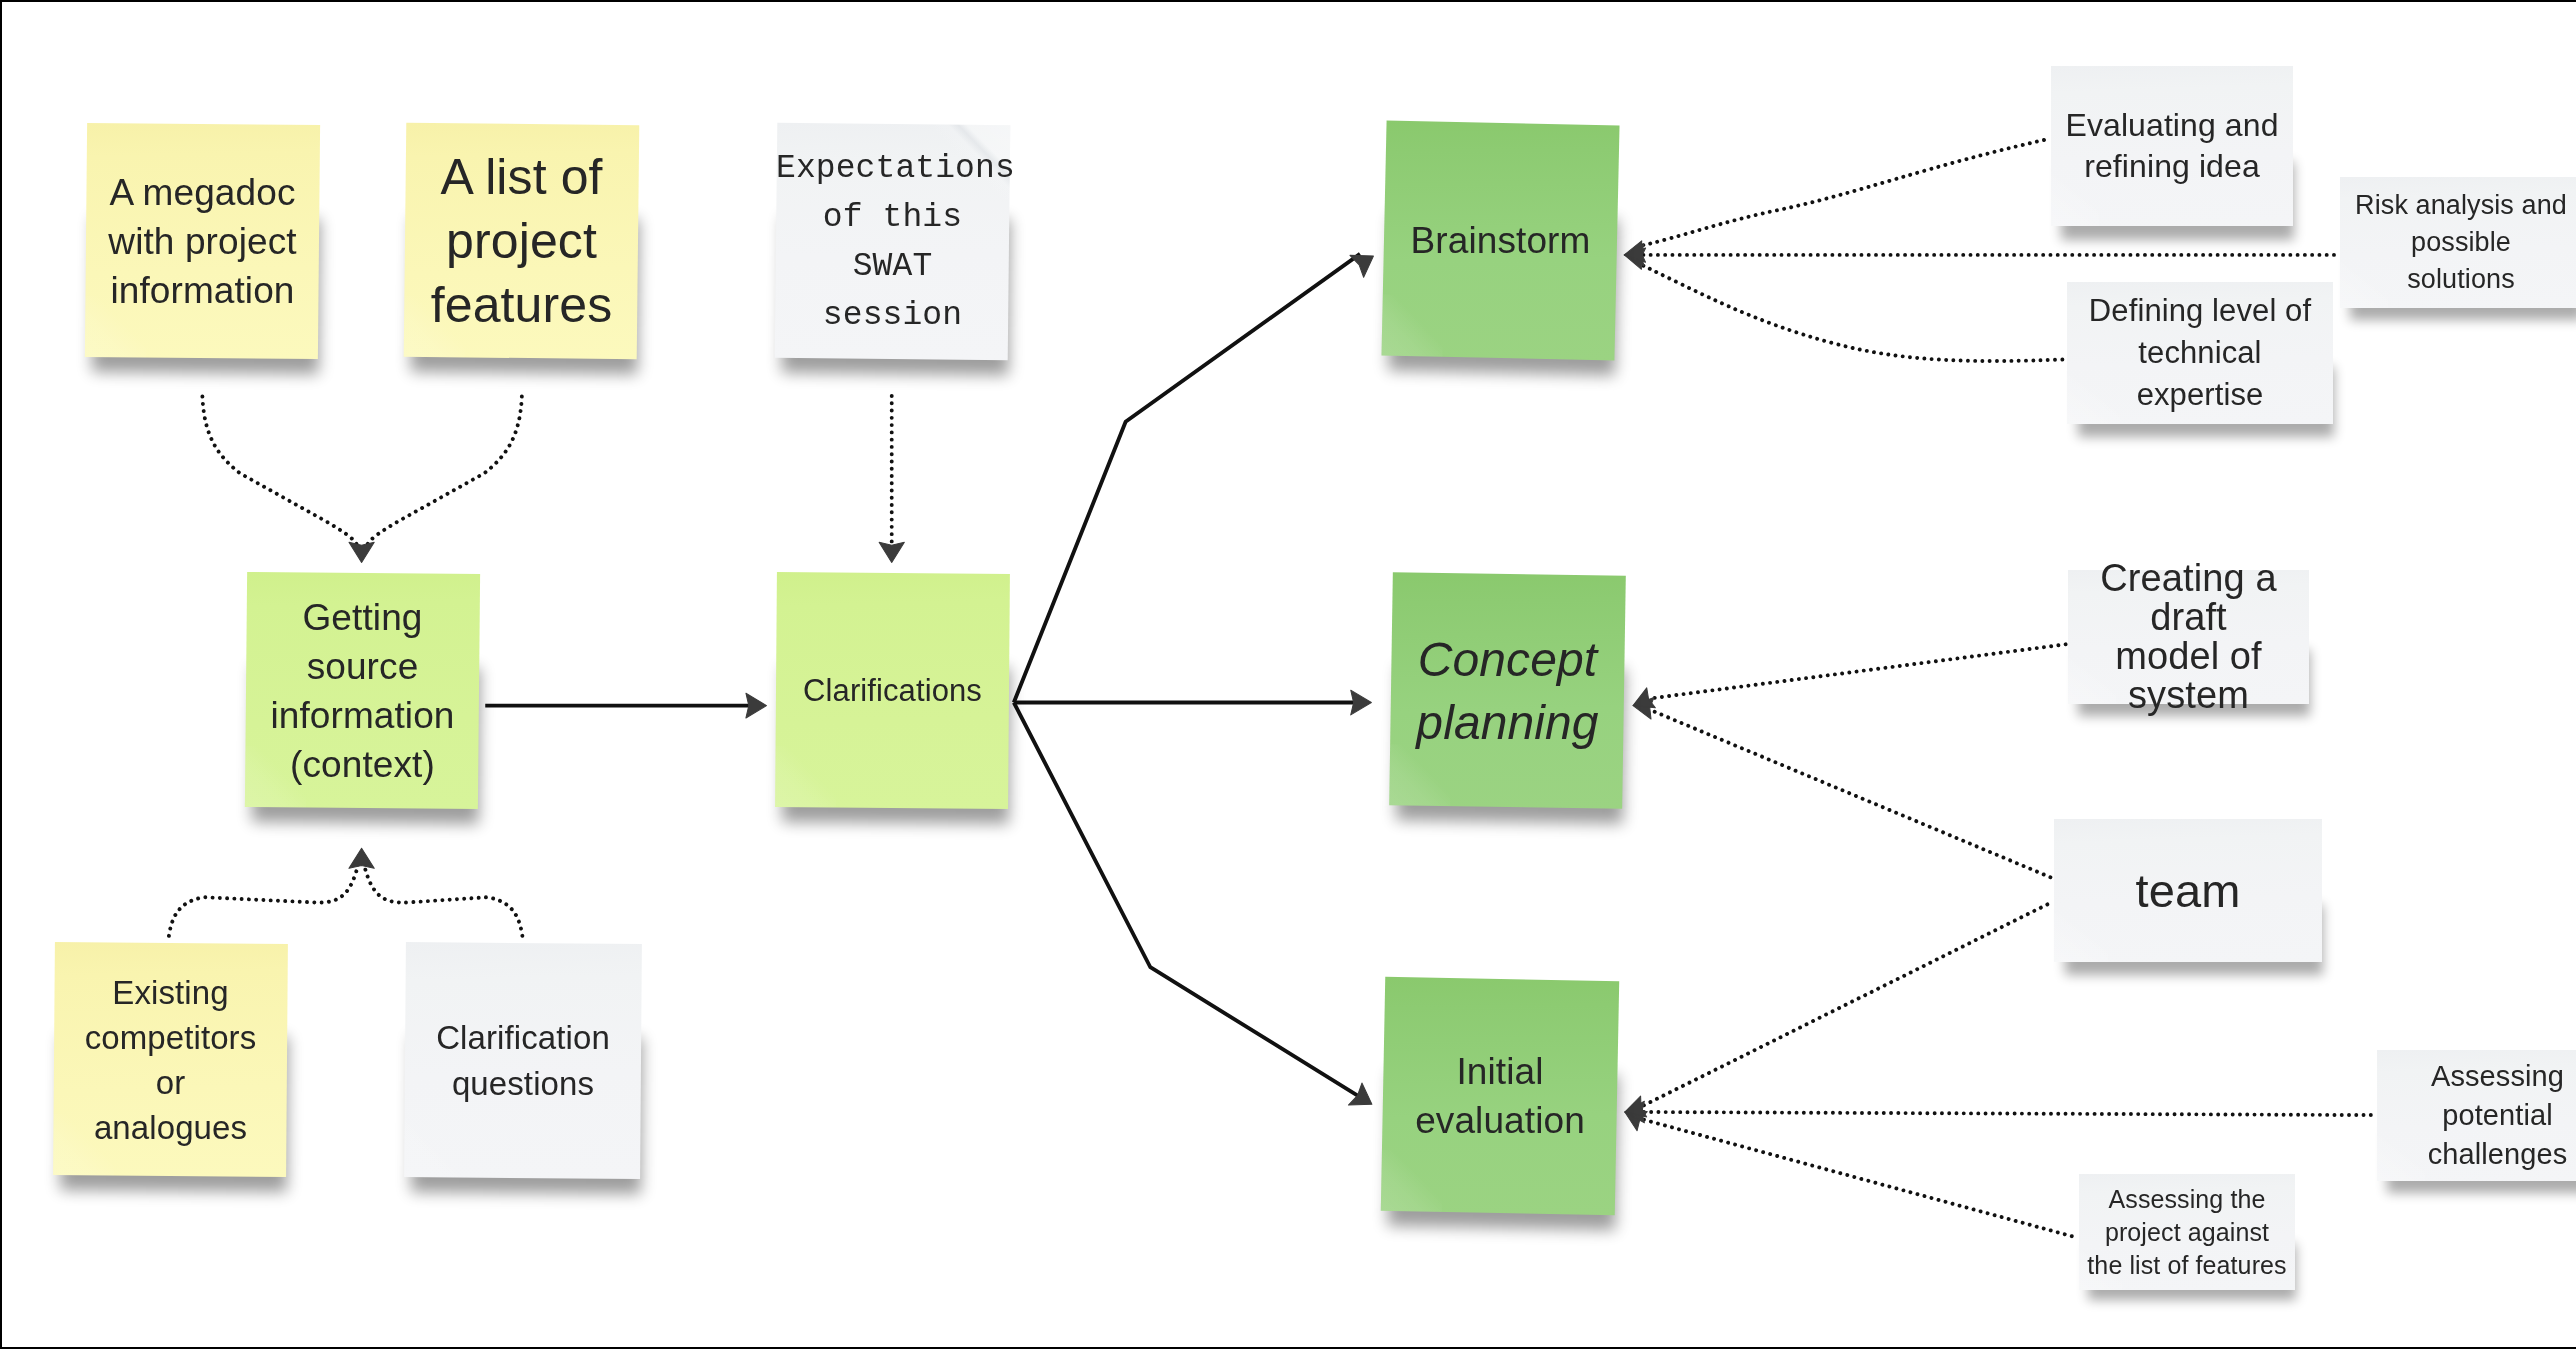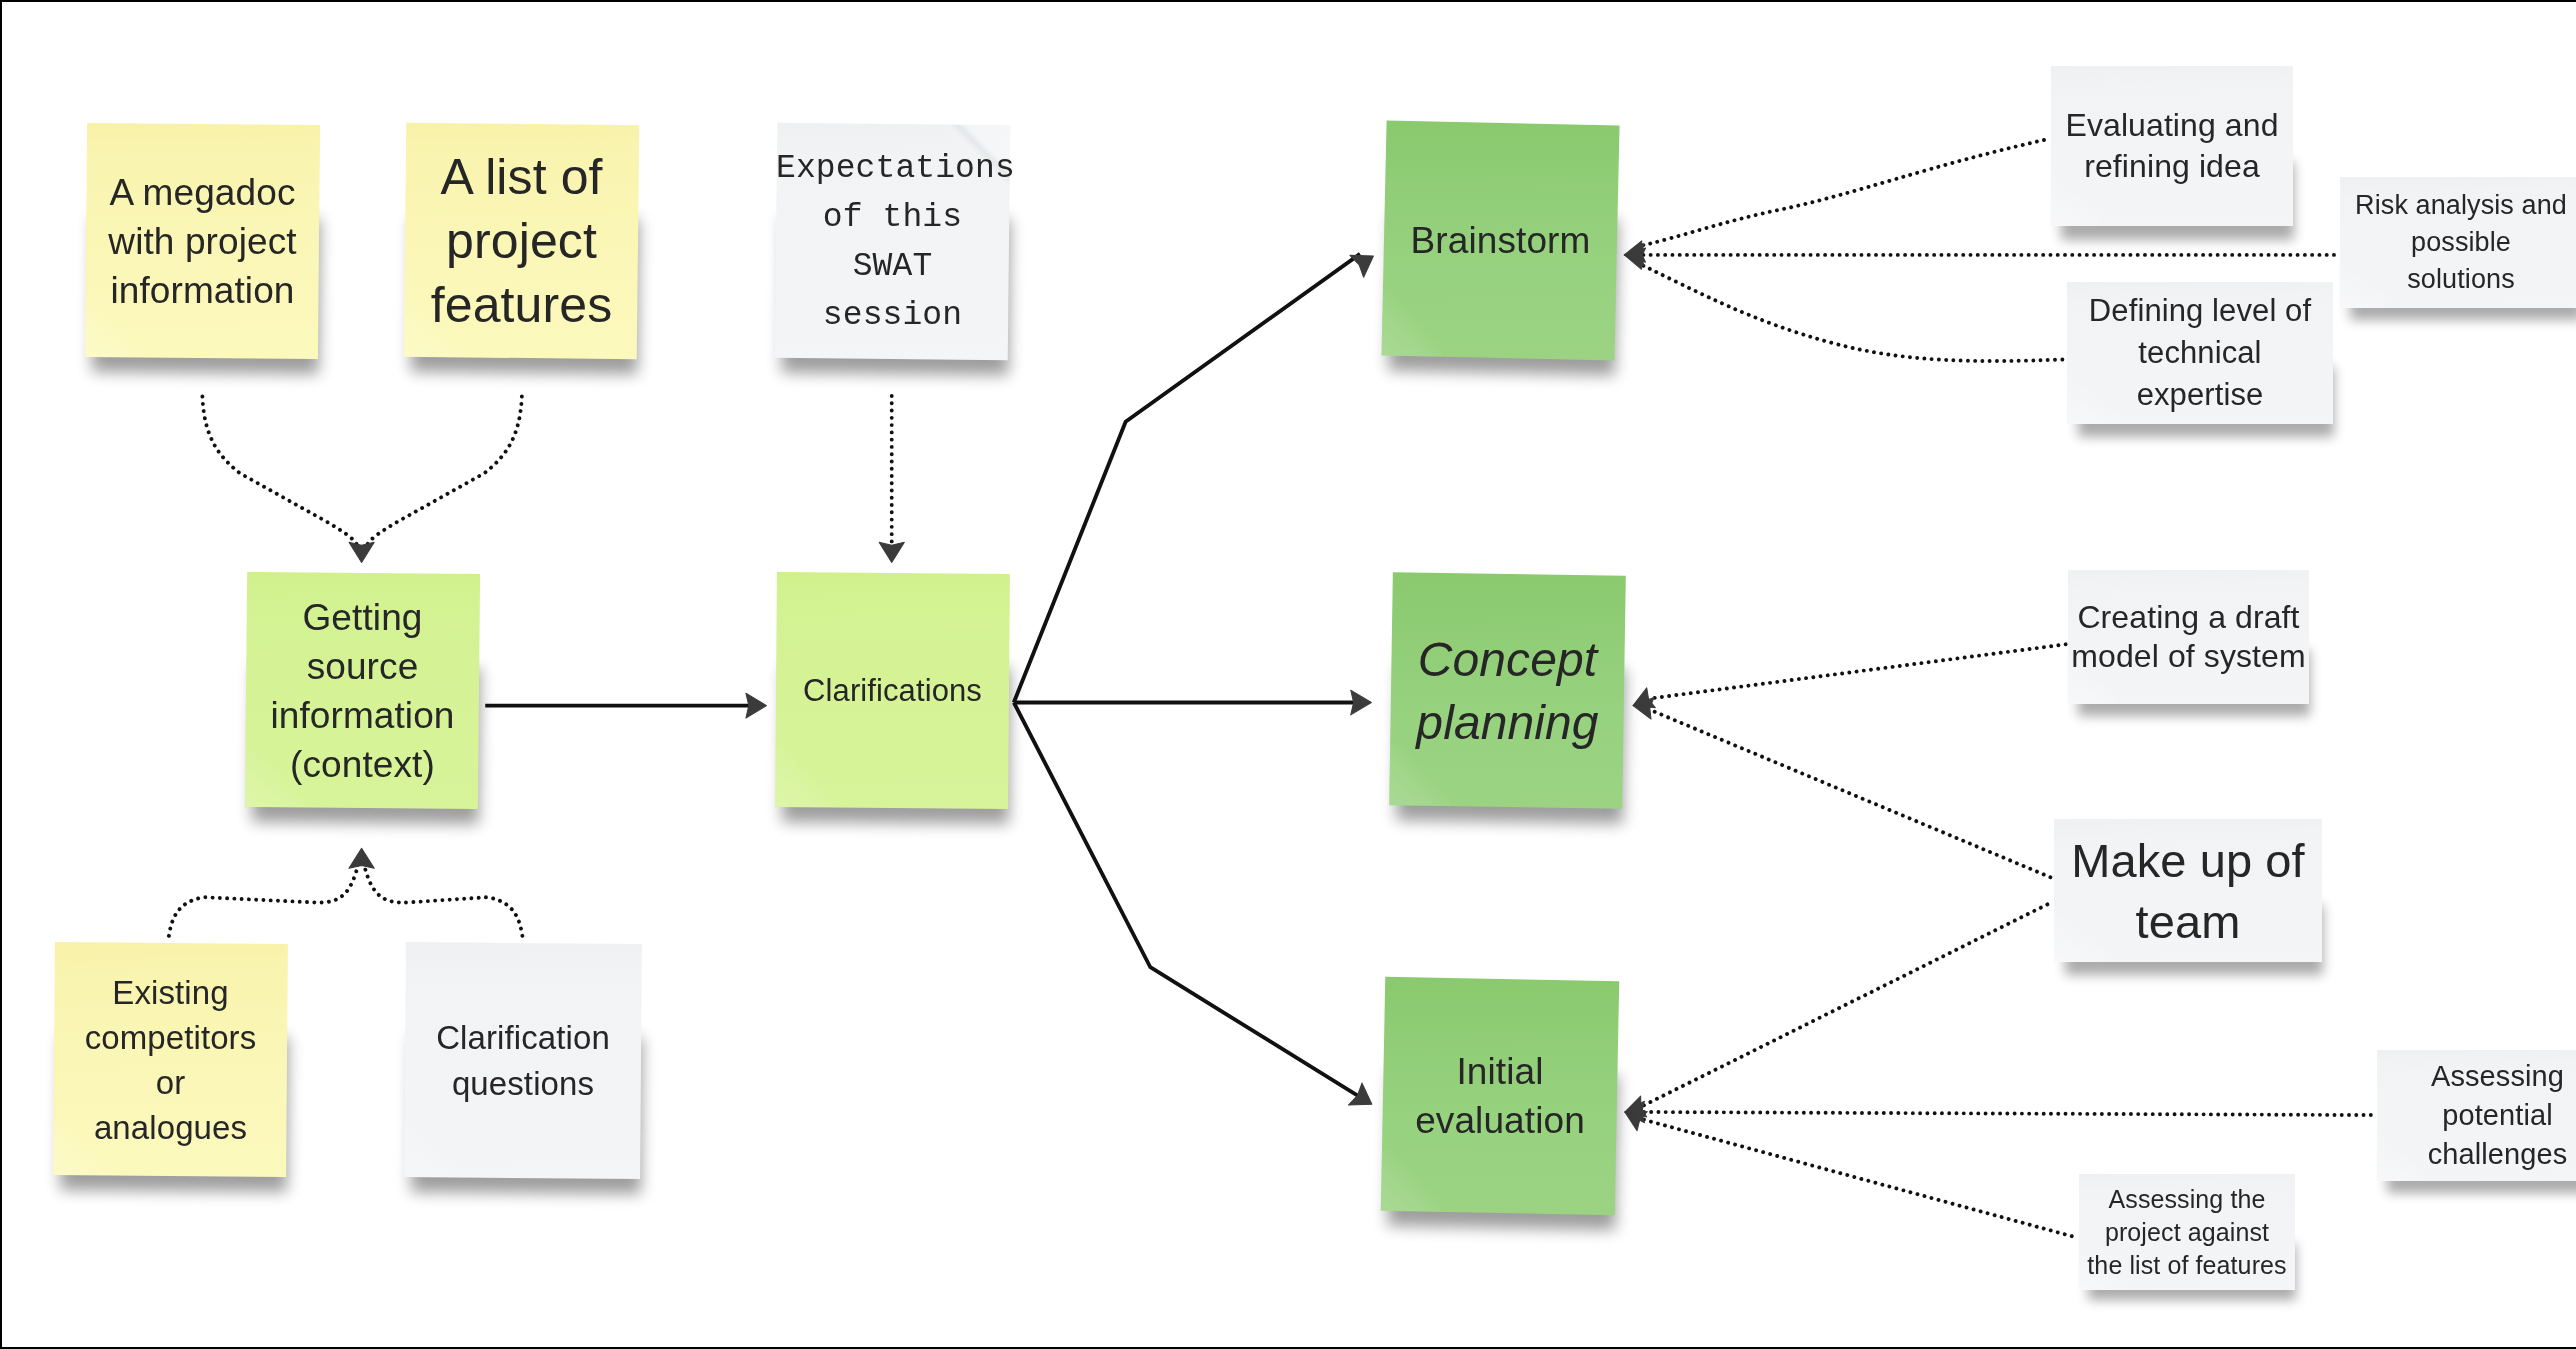--- a/index.html
+++ b/index.html
@@ -180,31 +180,30 @@
         </div>
       </div>
     <div class="note gray-note sk-card" style="left:2065px;top:280px;width:266px;height:142px;font-size:31px;line-height:42px;">
         <i class="curl"></i>
         <div class="note-body" style="">
           <span>Defining level of</span>
           <span>technical</span>
           <span>expertise</span>
         </div>
       </div>
-    <div class="note gray-note sk-card" style="left:2066px;top:568px;width:241px;height:134px;font-size:32px;line-height:39px;">
+    <div class="note gray-note sk-card" style="left:2066px;top:568px;width:241px;height:134px;font-size:38px;line-height:39px;">
         <i class="curl"></i>
         <div class="note-body" style="">
           <span>Creating a draft</span>
           <span>model of system</span>
         </div>
       </div>
     <div class="note gray-note sk-card" style="left:2052px;top:817px;width:268px;height:143px;font-size:47px;line-height:61px;">
         <i class="curl"></i>
         <div class="note-body" style="">
-          <span>Make up of</span>
           <span>team</span>
         </div>
       </div>
     <div class="note gray-note sk-card" style="left:2375px;top:1048px;width:241px;height:131px;font-size:29px;line-height:39px;">
         <i class="curl"></i>
         <div class="note-body" style="">
           <span>Assessing</span>
           <span>potential</span>
           <span>challenges</span>
         </div>

